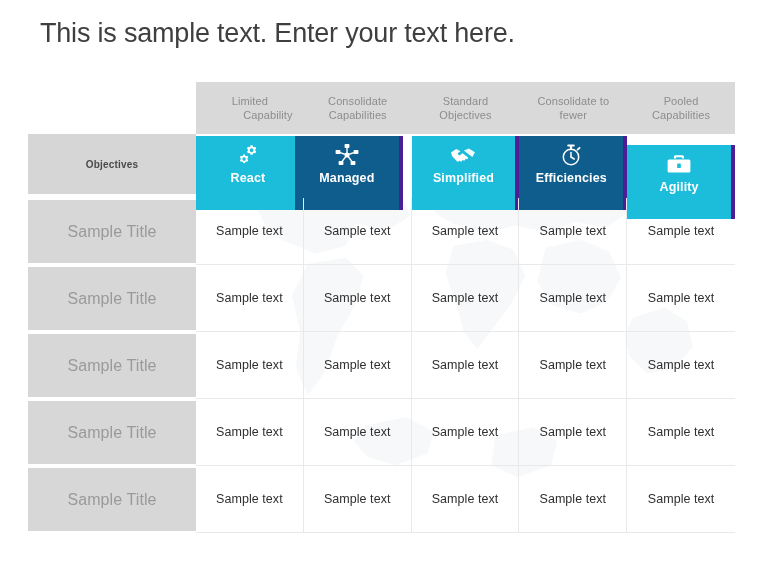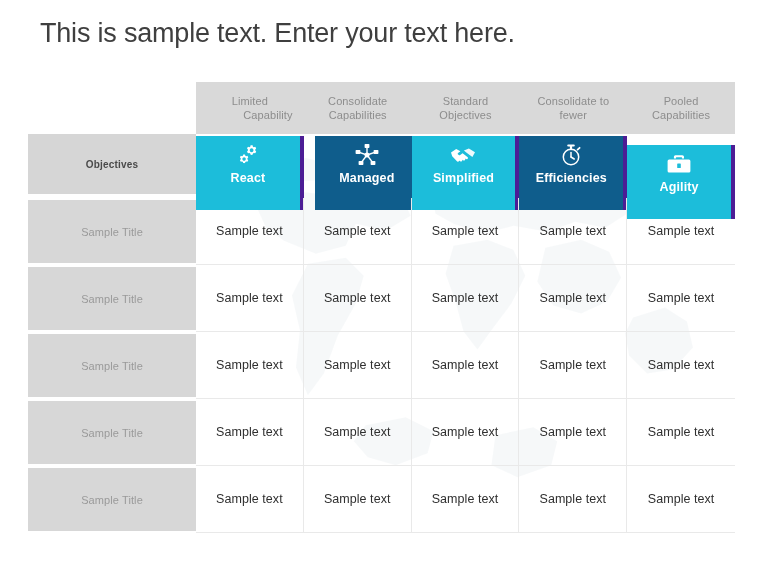--- a/index.html
+++ b/index.html
@@ -61,21 +61,21 @@
   }
   .lcol-head span{
     font-size:10px;font-weight:bold;color:#4a4a4a;letter-spacing:0.2px;
   }
   .lcol-cell{
     background:#d7d7d7;
     display:flex;align-items:center;justify-content:center;
     height:65px;
   }
   .lcol-cell span{
-    font-size:11px;color:#9a9a9a;letter-spacing:0.1px;
+    font-size:16px;color:#9a9a9a;letter-spacing:0.1px;
   }
 
   
   .hband{
     position:absolute;
     top:0px;height:52px;
     background:#d9d9d9;
     display:flex;align-items:center;justify-content:center;
     border-right:2px solid #ffffff;
   }
@@ -185,21 +185,21 @@
           <div class="ico">
             <svg width="24" height="22" viewBox="0 0 24 22" fill="#fff">
         <g>
           <path d="M15.6 1.2c-.35 0-.69.05-1.01.14l-.35 1.3a3.9 3.9 0 0 0-.9.52l-1.29-.35a5.1 5.1 0 0 0-1.01 1.75l.94.95c-.04.17-.06.35-.06.53s.02.36.06.53l-.94.95c.22.66.57 1.26 1.01 1.75l1.29-.35c.27.21.57.39.9.52l.35 1.3c.32.09.66.14 1.01.14s.69-.05 1.01-.14l.35-1.3c.33-.13.63-.31.9-.52l1.29.35c.44-.49.79-1.09 1.01-1.75l-.94-.95c.04-.17.06-.35.06-.53s-.02-.36-.06-.53l.94-.95a5.1 5.1 0 0 0-1.01-1.75l-1.29.35a3.9 3.9 0 0 0-.9-.52l-.35-1.3a4.2 4.2 0 0 0-1.01-.14zm0 3.05c1.03 0 1.86.88 1.86 1.97s-.83 1.97-1.86 1.97-1.86-.88-1.86-1.97.83-1.97 1.86-1.97z"></path>
           <path d="M8.1 10.4c-.32 0-.63.04-.92.12l-.32 1.18c-.3.12-.57.28-.82.47l-1.17-.32c-.4.45-.72.99-.92 1.59l.85.87c-.03.15-.05.31-.05.48s.02.32.05.48l-.85.87c.2.6.52 1.14.92 1.59l1.17-.32c.25.19.52.35.82.47l.32 1.18c.29.08.6.12.92.12s.63-.04.92-.12l.32-1.18c.3-.12.57-.28.82-.47l1.17.32c.4-.45.72-.99.92-1.59l-.85-.87c.03-.15.05-.31.05-.48s-.02-.32-.05-.48l.85-.87a4.65 4.65 0 0 0-.92-1.59l-1.17.32a3.5 3.5 0 0 0-.82-.47l-.32-1.18a3.8 3.8 0 0 0-.92-.12zm0 2.77c.94 0 1.69.8 1.69 1.79s-.75 1.79-1.69 1.79-1.69-.8-1.69-1.79.75-1.79 1.69-1.79z"></path>
         </g>
       </svg>
           </div>
           <div class="cl">React</div>
         </div>
-        <div class="cband" style="left: 287px; width: 107.8px; background: rgb(15, 93, 140);">
+        <div class="cband" style="left: 267px; width: 107.8px; background: rgb(15, 93, 140);">
           <div class="ico">
             <svg width="26" height="24" viewBox="0 0 26 24" fill="none" stroke="#fff" stroke-width="1.4">
         <g>
           <line x1="13" y1="12" x2="13" y2="3.4"></line>
           <line x1="13" y1="12" x2="4.6" y2="9.2"></line>
           <line x1="13" y1="12" x2="21.4" y2="9.2"></line>
           <line x1="13" y1="12" x2="7.6" y2="19.2"></line>
           <line x1="13" y1="12" x2="18.4" y2="19.2"></line>
         </g>
         <g fill="#fff" stroke="none">

